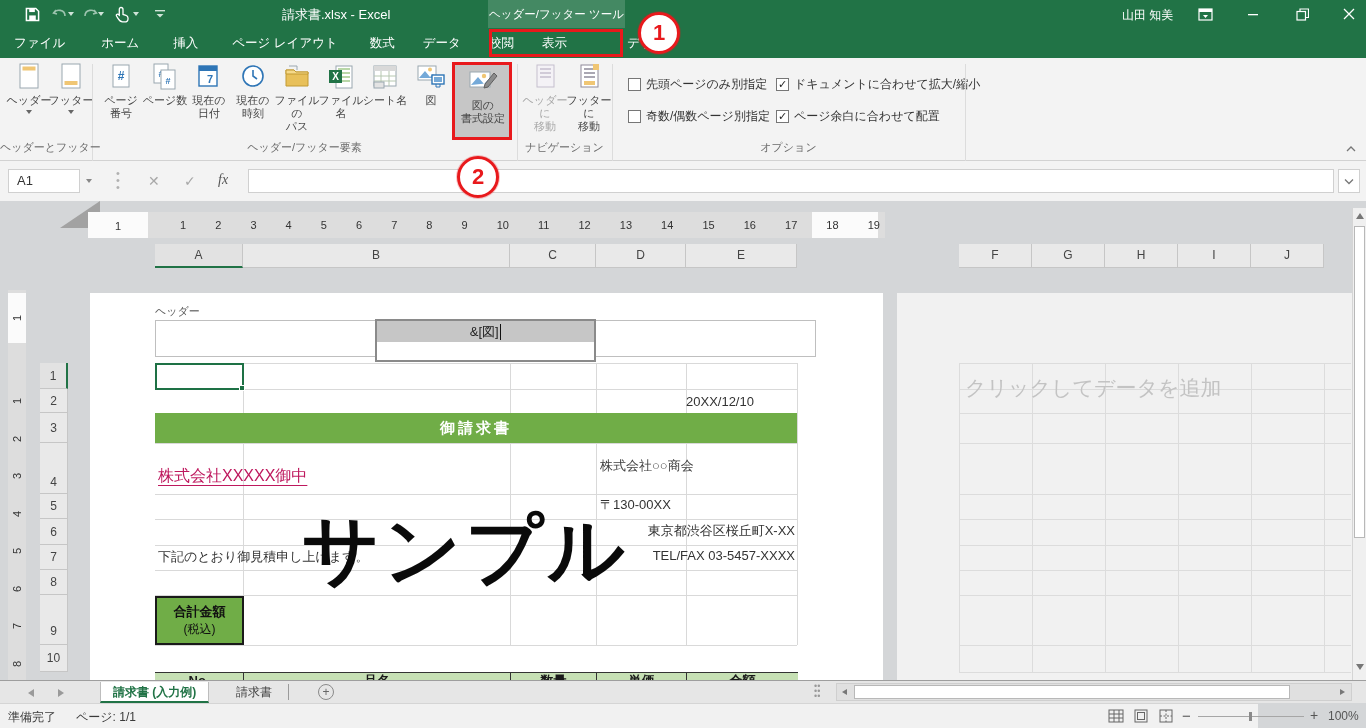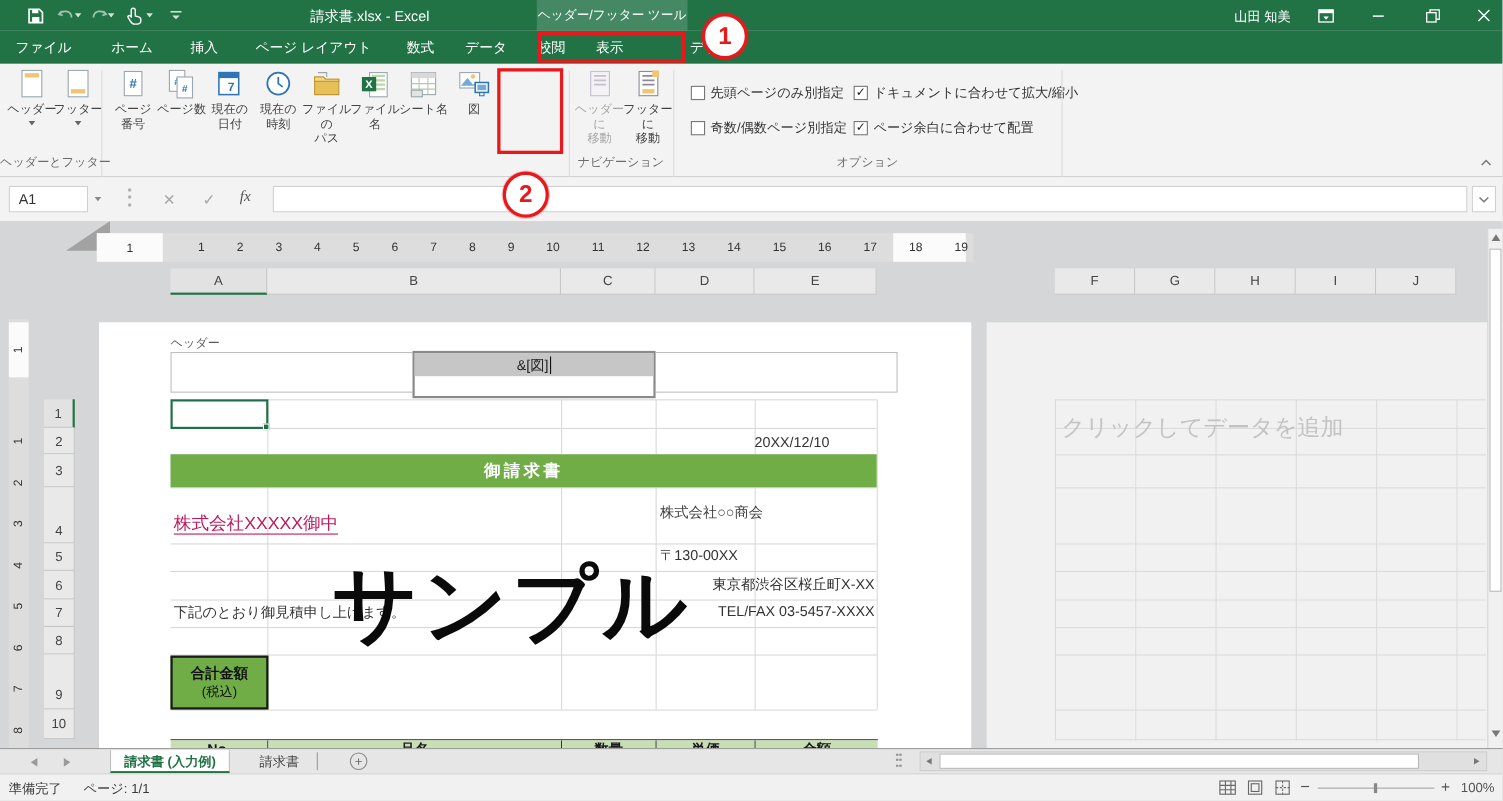--- a/index.html
+++ b/index.html
@@ -45,21 +45,21 @@
   .page2 { position:absolute; left:897px; top:293px; width:469px; height:387px; background:#f1f1f1; }
   .gl { position:absolute; background:#d9d9d9; }
   .gl2 { position:absolute; background:#dcdcdc; }
 
   
   .redbox { position:absolute; border:3px solid #e8191c; z-index:50; }
   .redcirc { position:absolute; width:42px; height:42px; border:3px solid #e8191c; border-radius:50%; background:#fff; color:#e8191c; font-size:22px; font-weight:bold; display:flex; align-items:center; justify-content:center; z-index:60; box-shadow:0 0 0 1px rgba(232,25,28,.25); }
 
   
   .tabbar { position:absolute; left:0; top:680px; width:1366px; height:23px; background:#e6e6e6; border-top:1px solid #9e9e9e; }
-  .statusbar { position:absolute; left:0; top:703px; width:1366px; height:25px; background:#f1f1f1; border-top:1px solid #d5d5d5; font-size:12px; color:#3a3a3a; }
+  .statusbar { position:absolute; left:0; top:703px; width:1258px; height:25px; background:#f1f1f1; border-top:1px solid #d5d5d5; font-size:12px; color:#3a3a3a; }
   .sheettab { position:absolute; top:1px; height:21px; font-size:12px; line-height:21px; padding:0 12px; }
   .tri { width:0; height:0; display:inline-block; }
 </style>
 </head>
 <body>
 
 <div class="app">
 
   <div class="titlebar">
     <div class="qat-ico" style="left:22px">
@@ -254,20 +254,32 @@
             <rect x="2" y="3" width="18" height="14" fill="#fff" stroke="#9aa7b0"></rect>
             <circle cx="14" cy="6.5" r="2" fill="#f0c674"></circle>
             <path d="M3 15 l6-7 5 6 3-3 3 4z" fill="#74a9d8"></path>
             <rect x="16" y="12" width="12" height="9" fill="#fff" stroke="#2e75b6" stroke-width="1.4"></rect>
             <rect x="18" y="14" width="8" height="5" fill="#74a9d8"></rect>
             <path d="M20 21 v3 h4 v-3" fill="none" stroke="#2e75b6"></path>
           </svg>
         </div>
       <div class="rlb">図</div>
     </div>
+    <div class="rbtn" style="left:454px;width:58px;top:5px;height:76px;background:#c6c6c6">
+      <div class="ric" style="margin-top:4px">
+          <svg width="30" height="28" viewBox="0 0 30 28">
+            <rect x="2" y="4" width="20" height="15" fill="#fff" stroke="#9aa7b0"></rect>
+            <circle cx="16" cy="8" r="2.2" fill="#f0c674"></circle>
+            <path d="M3 17 l7-8 6 7 4-4 2 3z" fill="#74a9d8"></path>
+            <path d="M26 5 l-9 11 -1 4 4-1 9-11z" fill="#8c8c8c" stroke="#5f5f5f"></path>
+          </svg>
+        </div>
+      <div class="rlb">図の
+書式設定</div>
+    </div>
     <div class="rsep" style="left:517px"></div>
 
     <div class="rbtn disabled" style="left:522px">
       <div class="ric">
           <svg width="26" height="28" viewBox="0 0 26 28">
             <rect x="5" y="2" width="17" height="22" fill="#f4f2f6" stroke="#c5bfce"></rect>
             <path d="M8 6 h11 M8 10 h11 M8 14 h11" stroke="#c5bfce" stroke-width="1.6"></path>
           </svg>
         </div>
       <div class="rlb">ヘッダーに
@@ -299,20 +311,21 @@
       <span class="box">✓</span>
         <span>ドキュメントに合わせて拡大/縮小</span>
     </div>
     <div class="chk" style="left:776px;top:50px">
       <span class="box">✓</span>
         <span>ページ余白に合わせて配置</span>
     </div>
     <div class="rsep" style="left:965px"></div>
 
     <div class="grp" style="left:0;width:92px">ヘッダーとフッター</div>
+    <div class="grp" style="left:92px;width:425px">ヘッダー/フッター要素</div>
     <div class="grp" style="left:517px;width:95px">ナビゲーション</div>
     <div class="grp" style="left:612px;width:353px">オプション</div>
     <div class="abs" style="left:1345px;top:86px;color:#777;font-size:10px">
       <svg width="12" height="8" viewBox="0 0 12 8">
           <path d="M2 6 L6 2 L10 6" fill="none" stroke="#777" stroke-width="1.3"></path>
         </svg>
     </div>
   </div>
 
   <div class="fbar">

